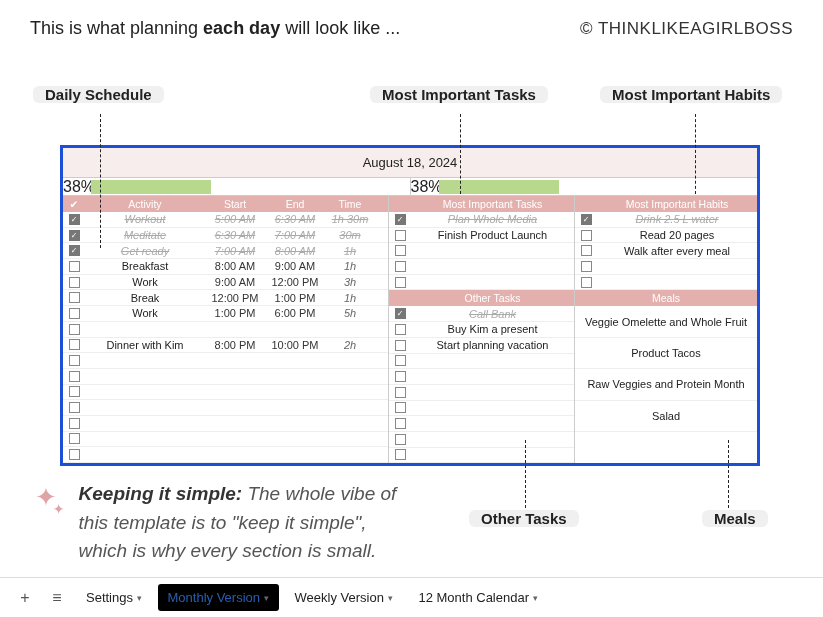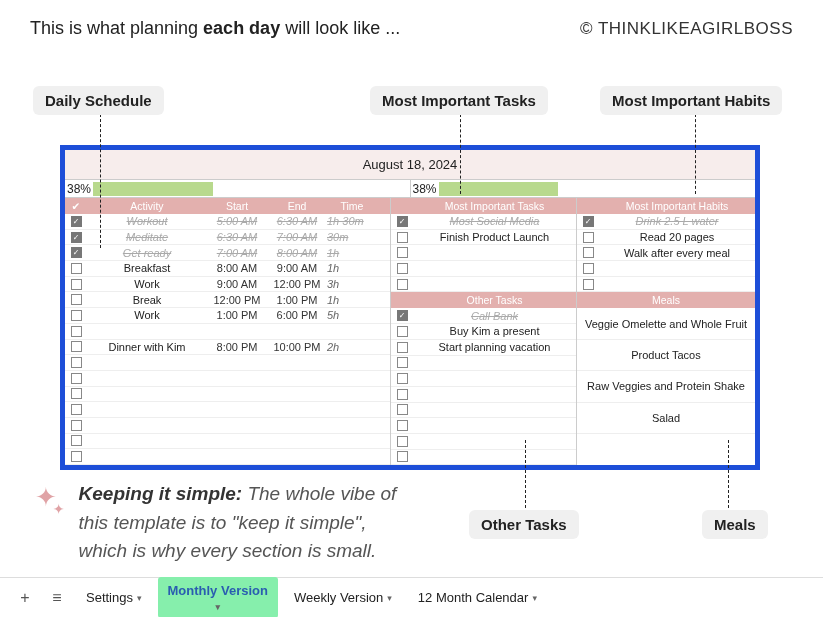--- a/index.html
+++ b/index.html
@@ -21,50 +21,50 @@
     gap: 7px;
   }
   .top-bar .title { font-weight: 400; }
   .top-bar .title strong { font-weight: 700; }
   .top-bar .copyright { font-size: 17px; letter-spacing: 0.5px; color: #333; margin-left: 36px; }
 
   .callout {
     position: absolute;
     background: #f0f0f0;
     border-radius: 6px;
-    padding: 6px 12px;
+    padding: 0 12px;
     font-weight: 700;
     font-size: 15px;
     z-index: 10;
   }
 
   .connector {
     position: absolute;
     border-left: 1.5px dashed #222;
     z-index: 5;
   }
 
   .sheet {
     position: absolute;
     left: 60px; top: 145px;
     width: 700px;
-    border: 5px solid #1d4ed8;
+    border: 3px solid #1d4ed8;
     font-size: 11px;
   }
   .date-row {
     background: #f7edec;
     text-align: center;
     font-size: 13px;
     padding: 7px 0;
     border-bottom: 1px solid #ccc;
   }
   .prog-row { display: flex; height: 18px; border-bottom: 1px solid #ccc; }
   .prog-half { display: flex; align-items: center; flex: 1; position: relative; }
   .prog-half:first-child { border-right: 1px solid #ccc; }
-  .pct { font-size: 12px; width: 28px; text-align: center; }
+  .pct { font-size: 16px; width: 28px; text-align: center; }
   .bar-track { flex: 1; height: 14px; margin-right: 2px; }
   .bar-fill { height: 100%; background: #b8d98d; }
 
   .cols { display: flex; }
   .col-left { width: 326px; border-right: 1px solid #ccc; }
   .col-mid  { width: 186px; border-right: 1px solid #ccc; }
   .col-right{ flex: 1; }
 
   .hdr {
     background: #e3b0ae;
@@ -81,21 +81,21 @@
   .row { display: flex; height: 15.7px; align-items: center; border-bottom: 1px solid #eee; }
   .chk-cell { width: 22px; display:flex; justify-content:center; }
   .chk {
     width: 11px; height: 11px; border: 1px solid #888; background:#fff;
     display:inline-flex; align-items:center; justify-content:center;
     font-size: 8px; color:#fff;
   }
   .chk.checked { background: #777; border-color:#777; }
   .act { width: 120px; text-align:center; }
   .tm  { width: 60px; text-align:center; color:#333; }
-  .dur { width: 50px; color:#666; font-style: italic; }
+  .dur { width: 50px; text-align:center; color:#666; font-style: italic; }
   .done { color:#aaa; text-decoration: line-through; font-style: italic; }
   .txt { flex:1; text-align:center; }
 
   .meal-row { height: 31.4px; display:flex; align-items:center; text-align:center; justify-content:center; border-bottom:1px solid #eee; font-size:11px; padding:0 4px;}
 
   .note {
     position: absolute;
     left: 35px; top: 480px;
     display: flex;
     width: 380px;
@@ -113,21 +113,21 @@
     display: flex;
     align-items: center;
     padding: 0 12px;
     gap: 6px;
     font-size: 13px;
     background:#fff;
   }
   .bb-icon { width: 26px; text-align:center; color:#555; font-size:16px; cursor:pointer;}
   .bb-tab { padding: 6px 10px; display:flex; align-items:center; gap:4px; cursor:pointer; border-radius:3px;}
   .bb-tab .caret { font-size:9px; color:#666;}
-  .bb-tab.active { background:#86efac; color:#2a5db0; font-weight:700;flex-direction:column;}
+  .bb-tab.active { background:#000000; color:#2a5db0; font-weight:400;}
 </style>
 </head>
 <body>
 
 <div class="top-bar">
   <div class="title">
     <span>This is what planning </span><strong>each day</strong><span> will look like ...</span>
   </div>
   <div class="copyright">© THINKLIKEAGIRLBOSS</div>
 </div>
@@ -322,21 +322,21 @@
     <div class="col-mid">
       <div class="hdr">
           <div class="chk-h"></div>
           <div class="cell">Most Important Tasks</div>
         </div>
       <div id="mit-body">
           <div class="row">
     <div class="chk-cell">
               <span class="chk checked">✓</span>
             </div>
-    <div class="txt done">Most Social Media</div>
+    <div class="txt done">Plan Whole Media</div>
   </div>
           <div class="row">
     <div class="chk-cell">
               <span class="chk "></span>
             </div>
     <div class="txt ">Finish Product Launch</div>
   </div>
           <div class="row">
     <div class="chk-cell">
               <span class="chk "></span>
@@ -460,21 +460,21 @@
             </div>
     <div class="txt "></div>
   </div>
         </div>
       <div class="hdr">
           <div class="cell">Meals</div>
         </div>
       <div id="meals-body">
           <div class="meal-row">Veggie Omelette and Whole Fruit</div>
           <div class="meal-row">Product Tacos</div>
-          <div class="meal-row">Raw Veggies and Protein Shake</div>
+          <div class="meal-row">Raw Veggies and Protein Month</div>
           <div class="meal-row">Salad</div>
         </div>
     </div>
   </div>
 </div>
 
 <div class="note">
   <div class="sparkle">✦<span style="font-size:14px;position:relative;top:8px;left:-4px;">✦</span></div>
   <div class="note-text"><b>Keeping it simple:</b><span> The whole vibe of this template is to "keep it simple", which is why every section is small.</span></div>
 </div>

